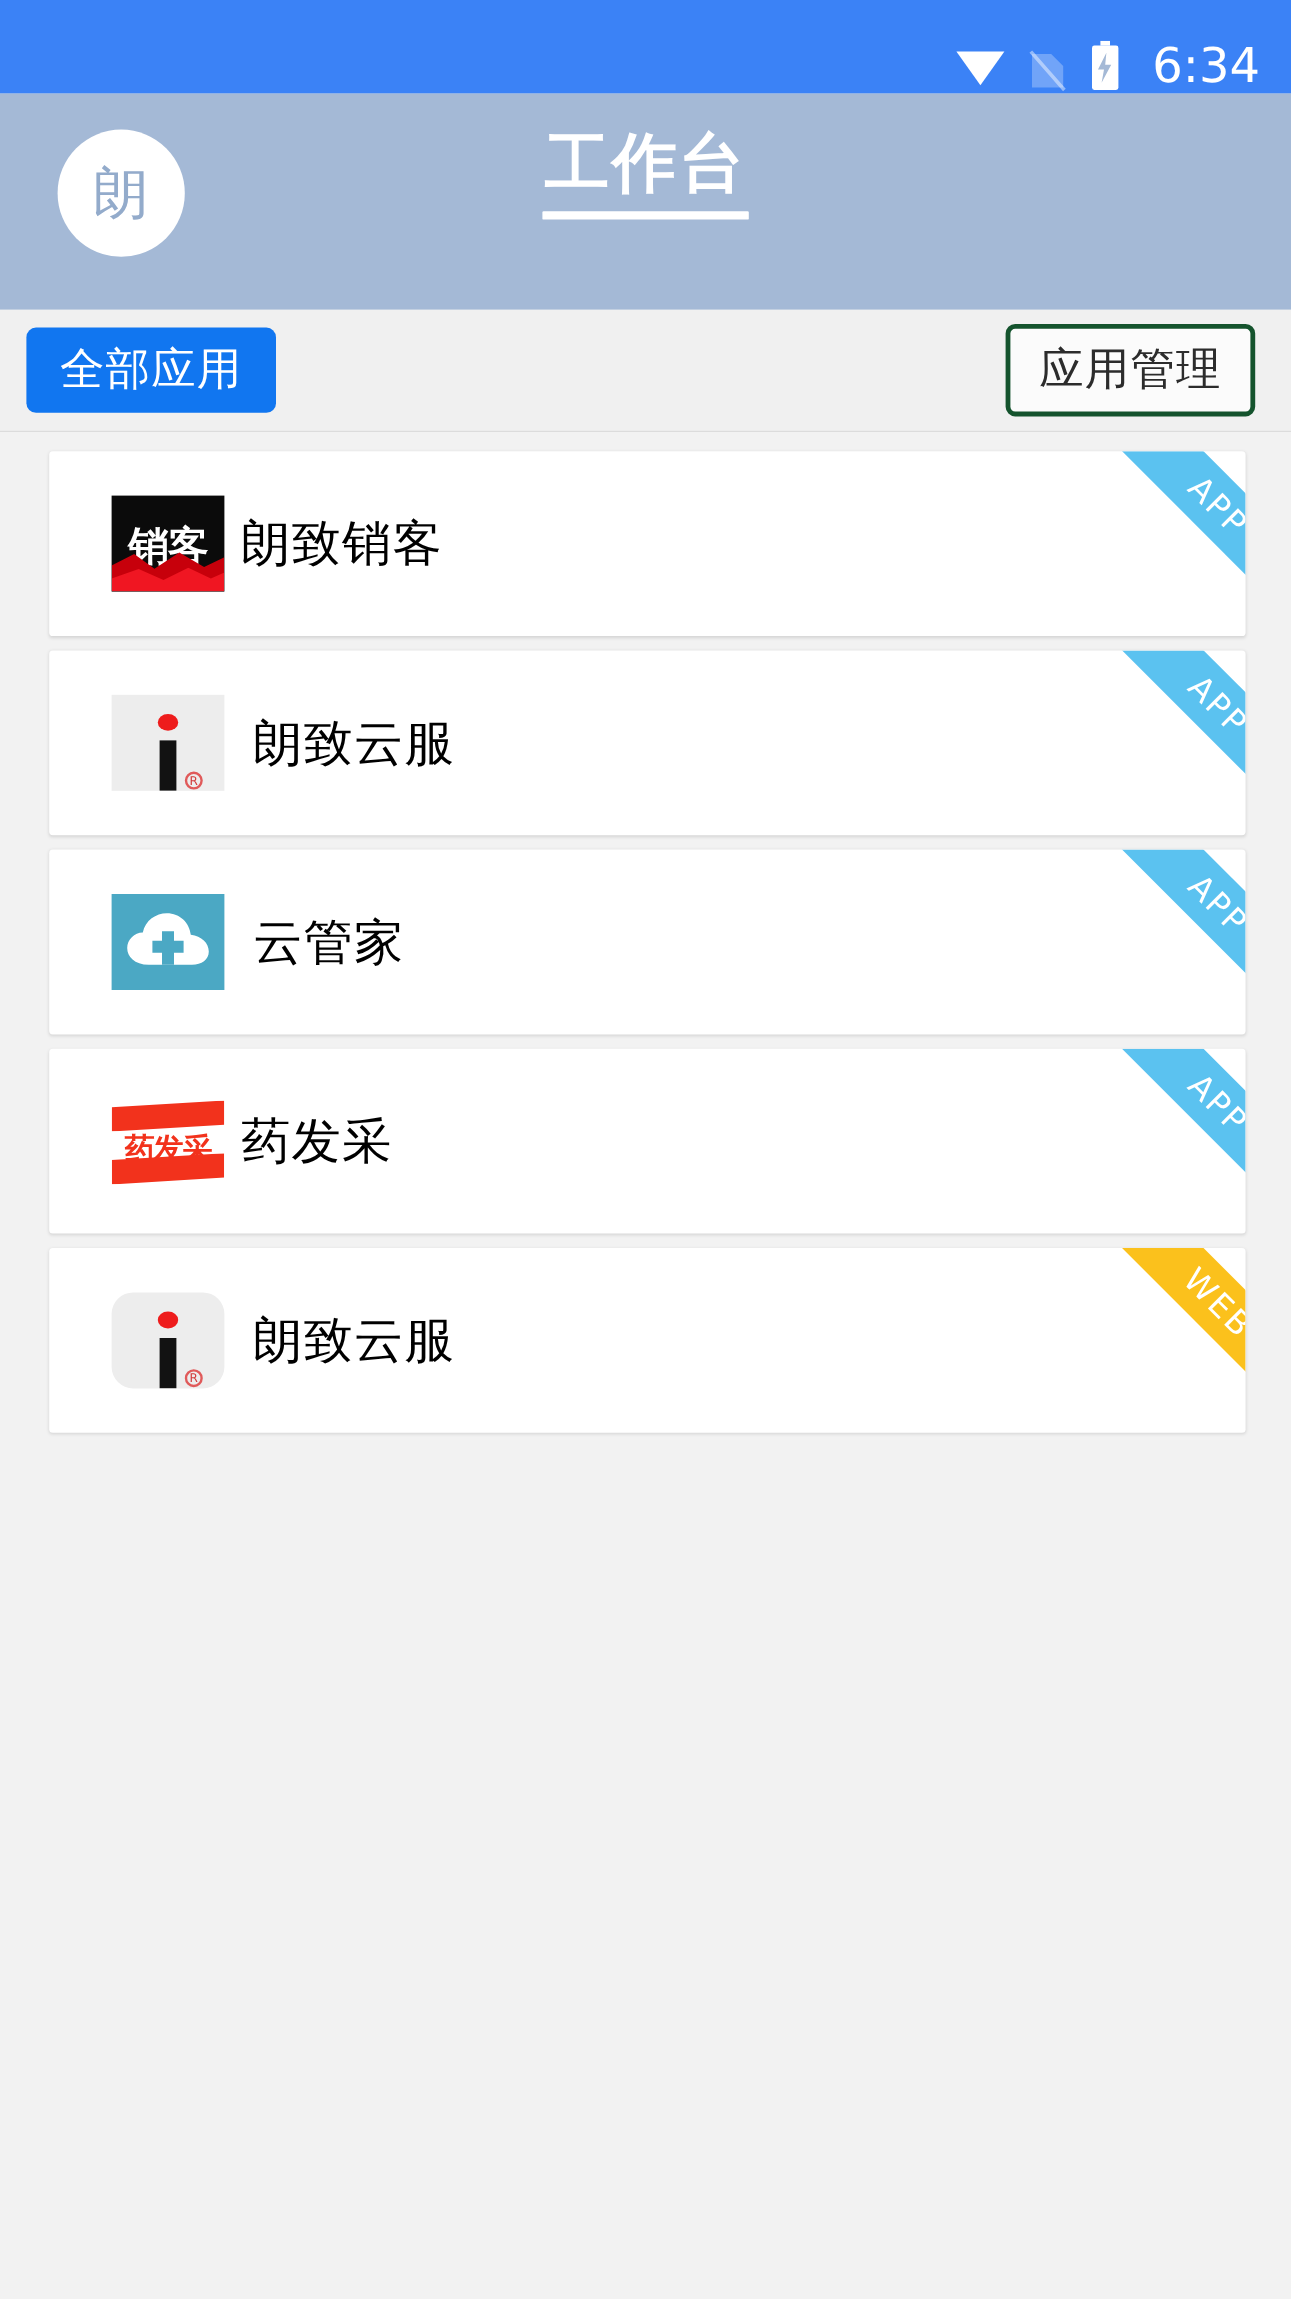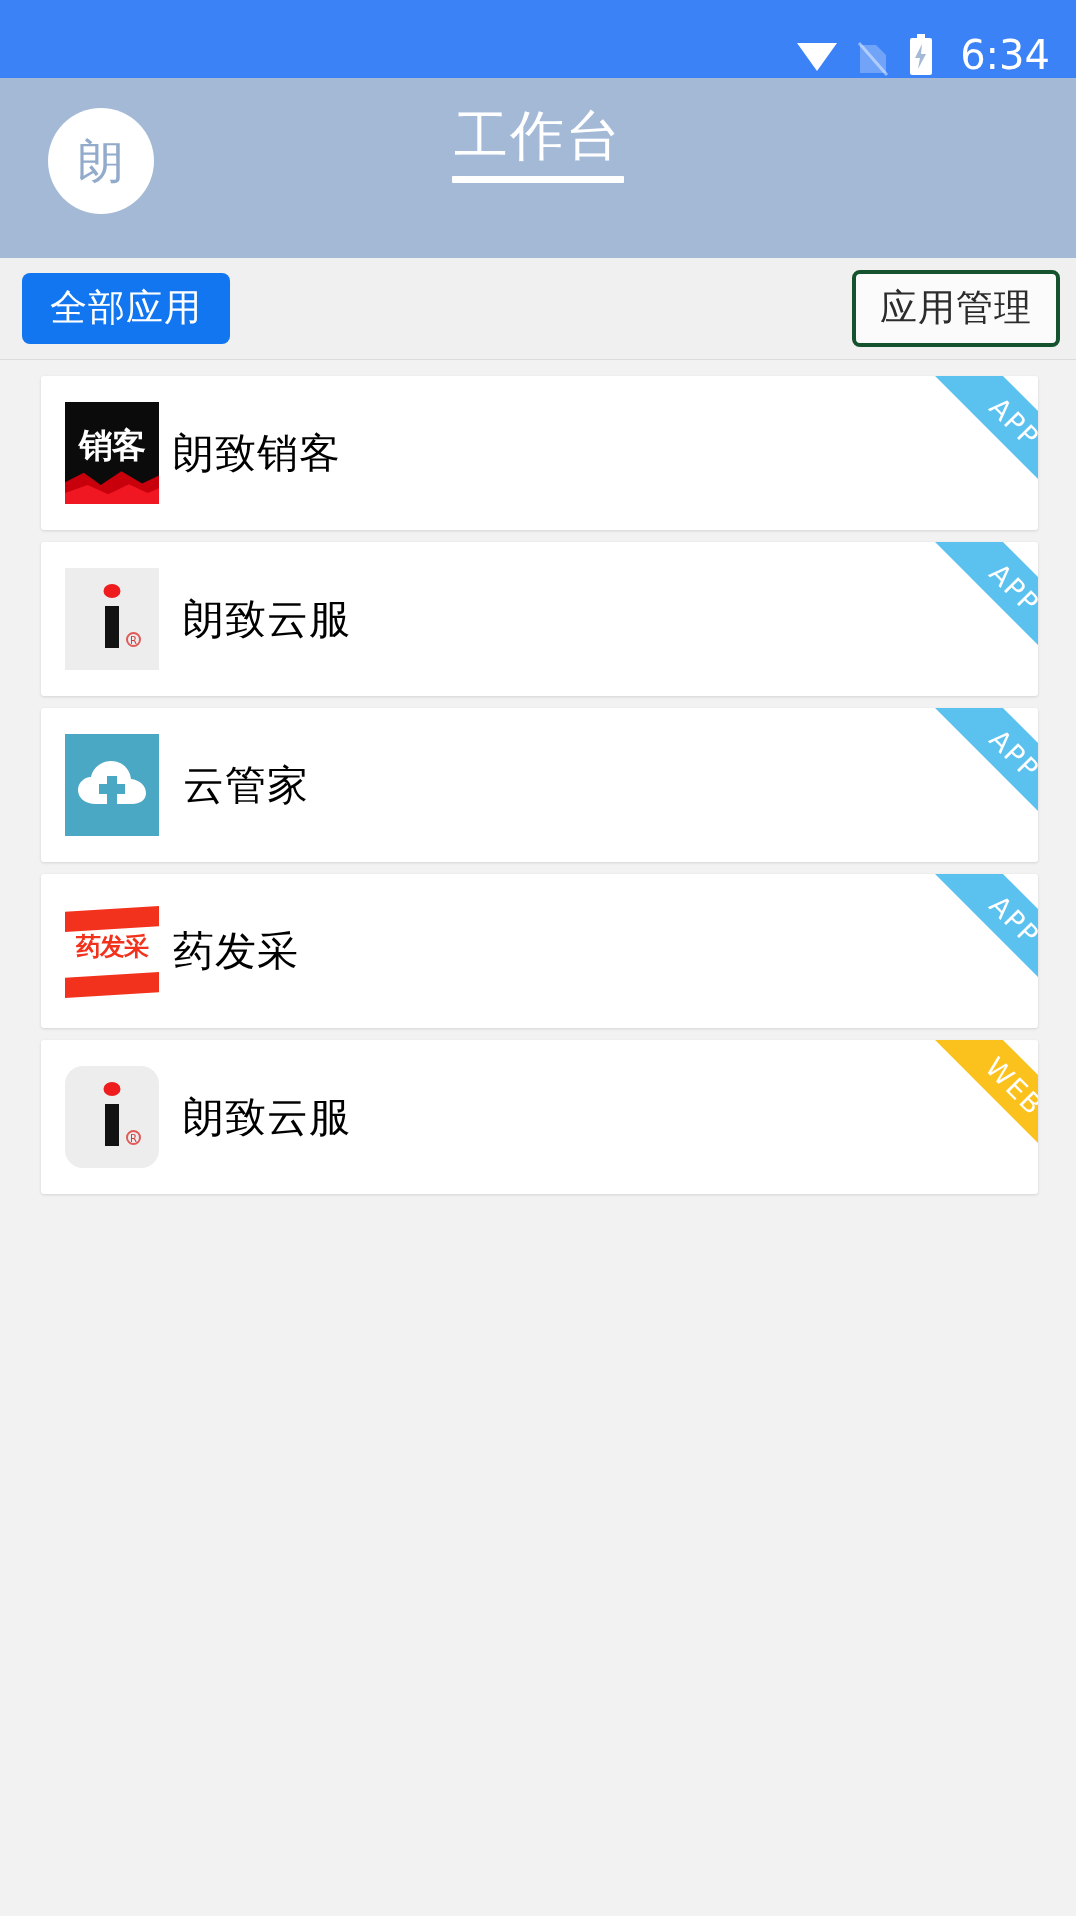--- a/index.html
+++ b/index.html
@@ -85,38 +85,39 @@
     top: 28px;
     display: flex;
     flex-direction: column;
     align-items: center;
   }
   .title-text {
     color: #ffffff;
     font-size: 54px;
     line-height: 1.12;
     letter-spacing: 2px;
+    font-weight: bold;
   }
   .title-underline {
     margin-top: 10px;
     width: 172px;
     height: 7px;
     background: #ffffff;
     border-radius: 1px;
   }
 
   
   .filterbar {
     height: 102px;
     background: #f0f0f0;
     border-bottom: 1px solid #dcdcdc;
     display: flex;
     align-items: center;
     justify-content: space-between;
-    padding: 0 16px 0 22px;
+    padding: 0 30px 0 22px;
     box-sizing: border-box;
   }
   .btn-primary {
     background: #1176f0;
     color: #ffffff;
     font-size: 37px;
     padding: 16px 28px 18px 28px;
     border-radius: 8px;
     border: none;
     line-height: 1;
@@ -145,22 +146,22 @@
     height: 154px;
     background: #ffffff;
     border-radius: 3px;
     box-shadow: 0 1px 3px rgba(0,0,0,0.13);
     display: flex;
     align-items: center;
     overflow: hidden;
   }
   .app-icon {
     width: 94px;
-    height: 102px;
-    margin-left: 24px;
+    height: 80px;
+    margin-left: 52px;
     flex: 0 0 auto;
     position: relative;
     overflow: hidden;
     text-decoration: underline;
   }
   .app-label {
     margin-left: 14px;
     font-size: 41px;
     color: #000000;
     letter-spacing: 1px;

